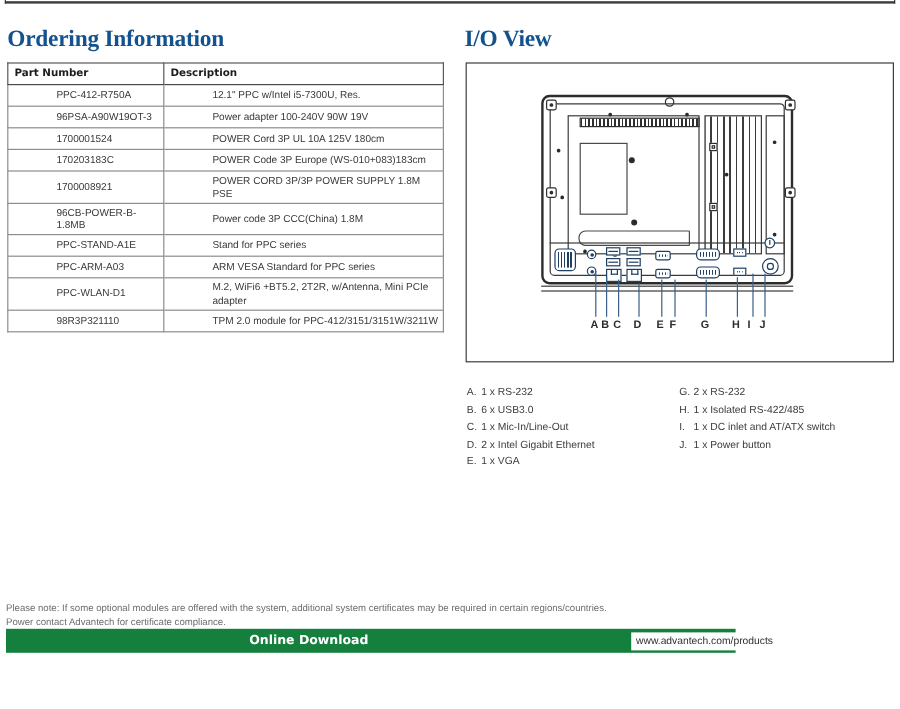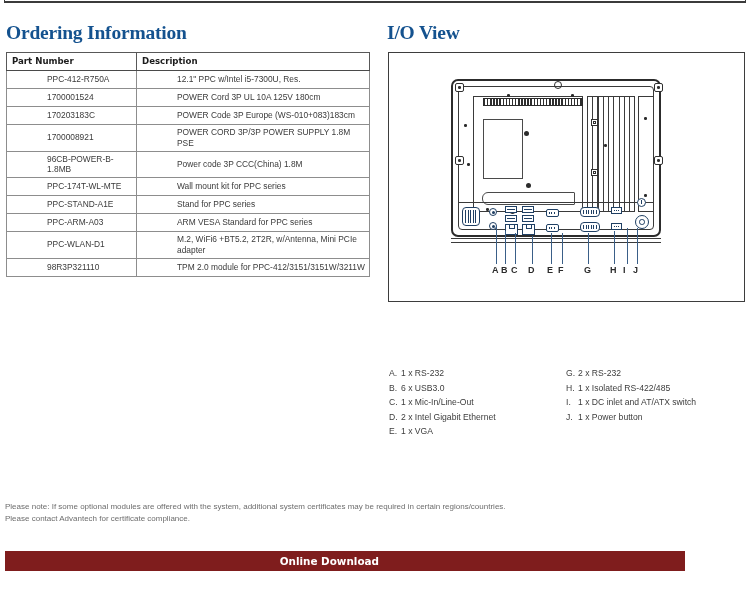--- a/index.html
+++ b/index.html
@@ -354,21 +354,20 @@
     white-space: nowrap;
   }
 
   
   .legend {
     position: absolute;
     font-size: 8.6px;
     line-height: 14.6px;
     color: #3c3c3c;
     white-space: nowrap;
-    margin-top: 47px;
   }
   #legend-left  { left: 389px; top: 319px; }
   #legend-right { left: 566px; top: 319px; }
   .legend-item { display: block; }
   .legend-key {
     display: inline-block;
     width: 12px;
   }
 
   
@@ -379,24 +378,24 @@
     font-size: 8px;
     line-height: 12.4px;
     color: #6d6d6d;
     white-space: nowrap;
   }
 
   
   .footer-bar {
     position: absolute;
     left: 5px;
-    top: 551px;
-    width: 680px;
+    top: 524px;
+    width: 608px;
     height: 20px;
-    background: #7f1d1d;
+    background: #15803d;
   }
   .footer-label {
     position: absolute;
     right: 306px;
     top: 3.5px;
     font-family: "DejaVu Sans", sans-serif;
     font-weight: bold;
     font-size: 10.4px;
     color: #ffffff;
     white-space: nowrap;
@@ -434,38 +433,38 @@
       <th>Part Number</th>
       <th>Description</th>
     </tr>
   </thead>
   <tbody id="ordering-table-body">
       <tr>
         <td>PPC-412-R750A</td>
         <td>12.1" PPC w/Intel  i5-7300U, Res.</td>
       </tr>
       <tr>
+        <td>96PSA-A90W19OT-3</td>
+        <td>Power adapter 100-240V 90W 19V</td>
+      </tr>
+      <tr>
         <td>1700001524</td>
         <td>POWER Cord 3P UL 10A 125V 180cm</td>
       </tr>
       <tr>
         <td>170203183C</td>
         <td>POWER Code 3P Europe (WS-010+083)183cm</td>
       </tr>
       <tr>
         <td>1700008921</td>
         <td>POWER CORD 3P/3P POWER SUPPLY 1.8M PSE</td>
       </tr>
       <tr>
         <td>96CB-POWER-B-1.8MB</td>
         <td>Power code 3P CCC(China) 1.8M</td>
-      </tr>
-      <tr>
-        <td>PPC-174T-WL-MTE</td>
-        <td>Wall mount kit for PPC series</td>
       </tr>
       <tr>
         <td>PPC-STAND-A1E</td>
         <td>Stand for PPC series</td>
       </tr>
       <tr>
         <td>PPC-ARM-A03</td>
         <td>ARM VESA Standard for PPC series</td>
       </tr>
       <tr>
@@ -574,18 +573,19 @@
   </div>
 <div class="legend" id="legend-right">
     <div class="legend-item"><span class="legend-key">G.</span><span>2 x RS-232</span></div>
     <div class="legend-item"><span class="legend-key">H.</span><span>1 x Isolated RS-422/485</span></div>
     <div class="legend-item"><span class="legend-key">I.</span><span>1 x DC inlet and AT/ATX switch</span></div>
     <div class="legend-item"><span class="legend-key">J.</span><span>1 x Power button</span></div>
   </div>
 
 <div class="note">
   <div>Please note: If some optional modules are offered with the system, additional system certificates may be required in certain regions/countries.</div>
-  <div>Please contact Advantech for certificate compliance.</div>
+  <div>Power contact Advantech for certificate compliance.</div>
 </div>
 
 <div class="footer-bar">
   <div class="footer-label">Online Download</div>
+  <input class="footer-url" type="text" readonly="" value="www.advantech.com/products" style="">
 </div>
 
 </body></html>

